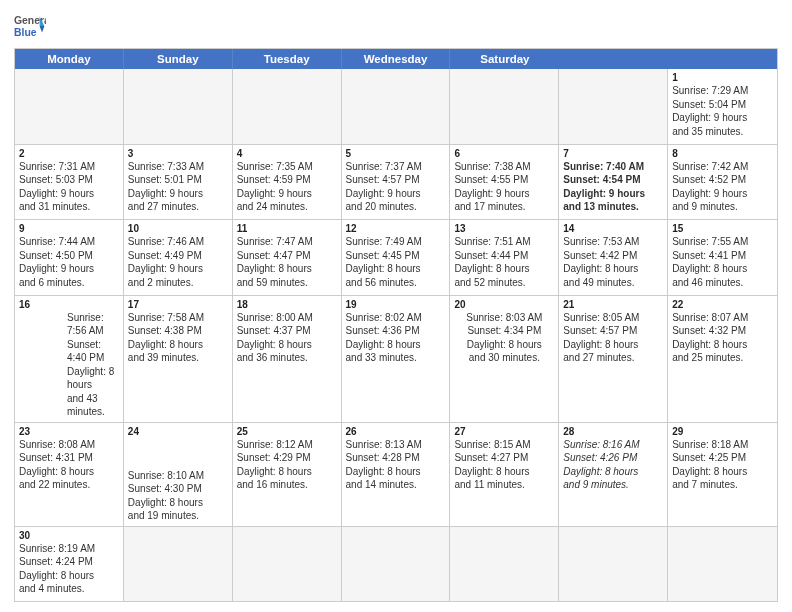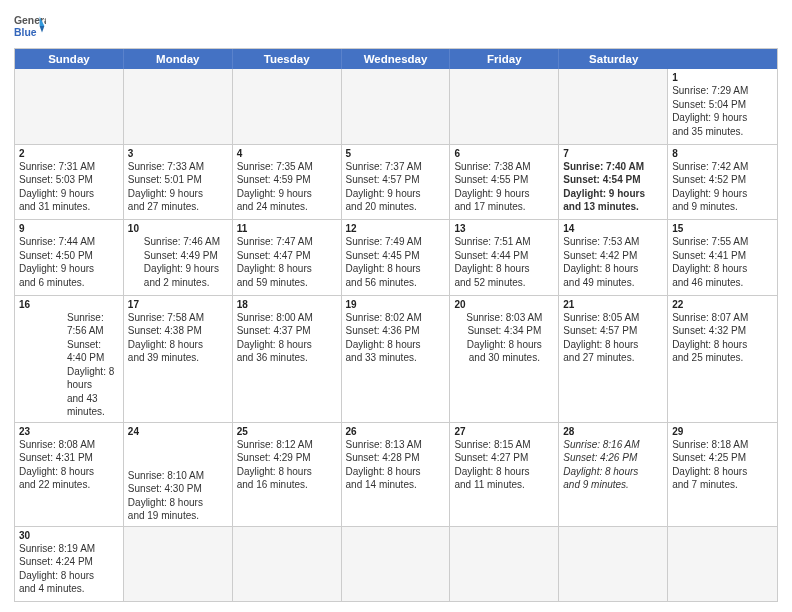--- a/index.html
+++ b/index.html
@@ -115,25 +115,24 @@
       </svg>
     </div>
     <div class="title-block">
       <div class="month-title"></div>
       <div class="subtitle"></div>
     </div>
   </div>
 
   <div class="calendar">
     <div class="cal-header">
-    <div class="cal-header-cell">Sunday</div>
-        <div class="cal-header-cell">Monday</div>
+    <div class="cal-header-cell">Monday</div>
+        <div class="cal-header-cell">Sunday</div>
         <div class="cal-header-cell">Tuesday</div>
         <div class="cal-header-cell">Wednesday</div>
-        <div class="cal-header-cell">Friday</div>
         <div class="cal-header-cell">Saturday</div>
       </div>
     <div class="cal-body">
     <div class="cal-row">
           <div class="cal-cell empty"></div>
           <div class="cal-cell empty"></div>
           <div class="cal-cell empty"></div>
           <div class="cal-cell empty"></div>
           <div class="cal-cell empty"></div>
           <div class="cal-cell empty"></div>
@@ -199,21 +198,21 @@
         <div class="cal-row">
           <div class="cal-cell">
             <span class="day-num">9</span>
             <div class="day-info" style="white-space: pre-line;">Sunrise: 7:44 AM
 Sunset: 4:50 PM
 Daylight: 9 hours
 and 6 minutes.</div>
           </div>
           <div class="cal-cell">
             <span class="day-num">10</span>
-            <div class="day-info" style="white-space: pre-line; margin-left: 16px;">Sunrise: 7:46 AM
+            <div class="day-info" style="white-space: pre-line;">Sunrise: 7:46 AM
 Sunset: 4:49 PM
 Daylight: 9 hours
 and 2 minutes.</div>
           </div>
           <div class="cal-cell">
             <span class="day-num">11</span>
             <div class="day-info" style="white-space: pre-line;">Sunrise: 7:47 AM
 Sunset: 4:47 PM
 Daylight: 8 hours
 and 59 minutes.</div>

